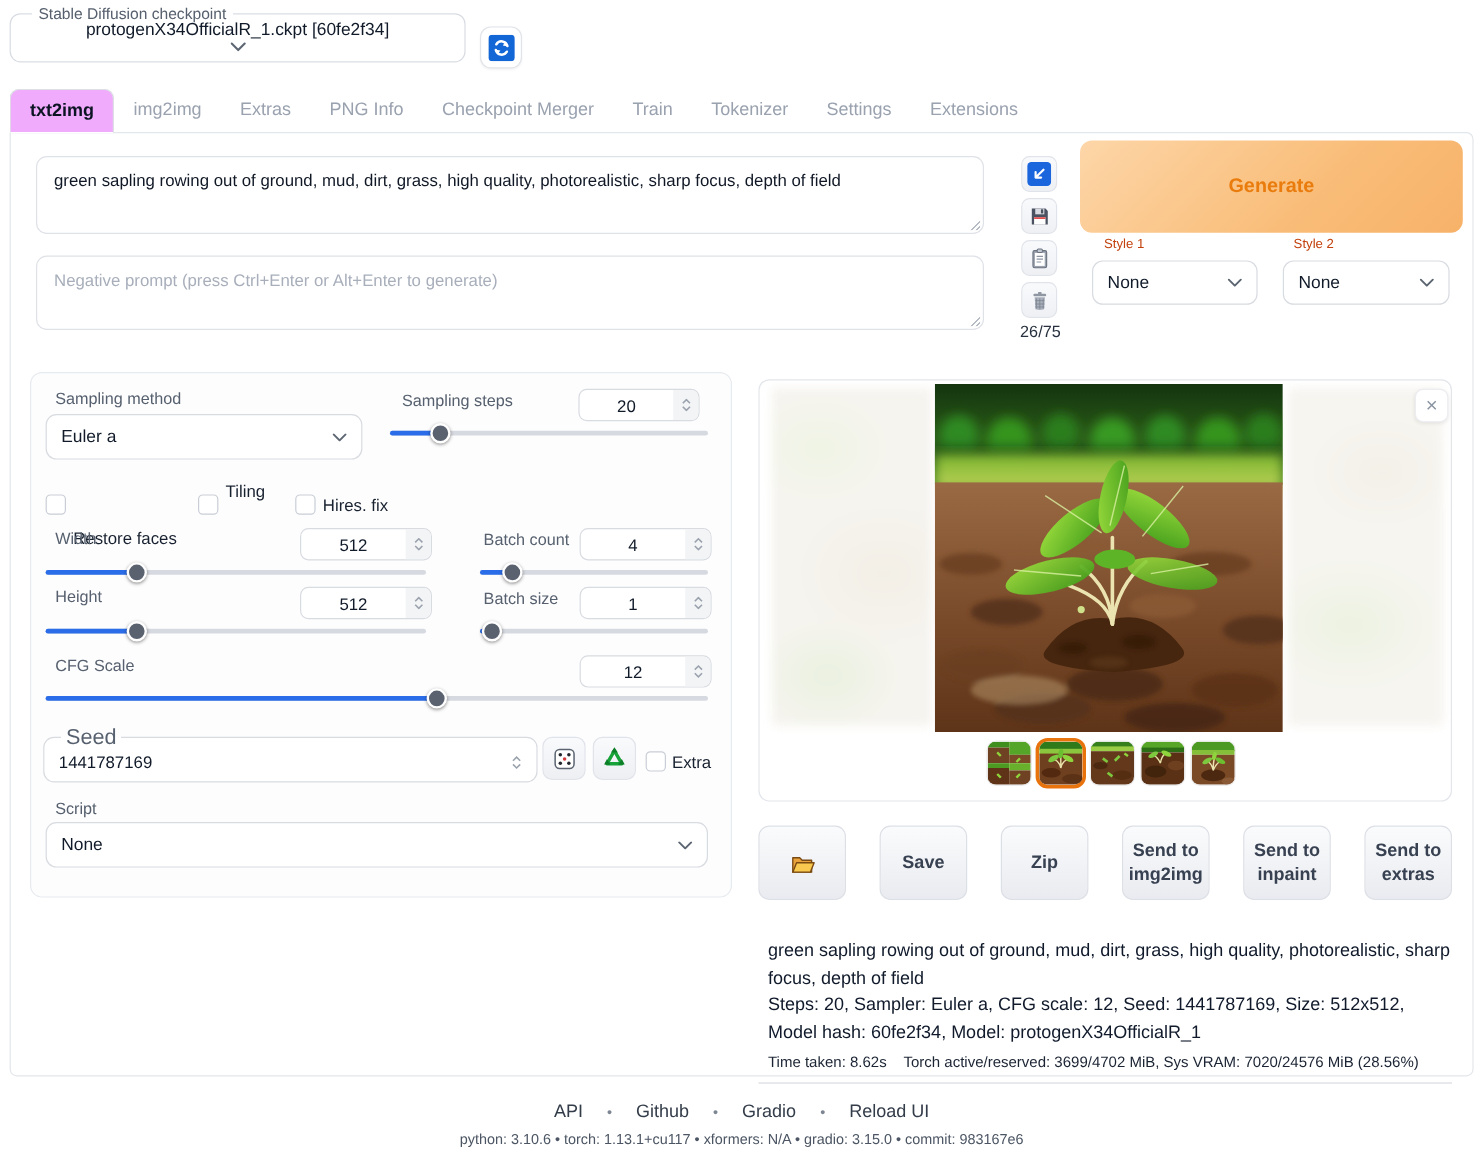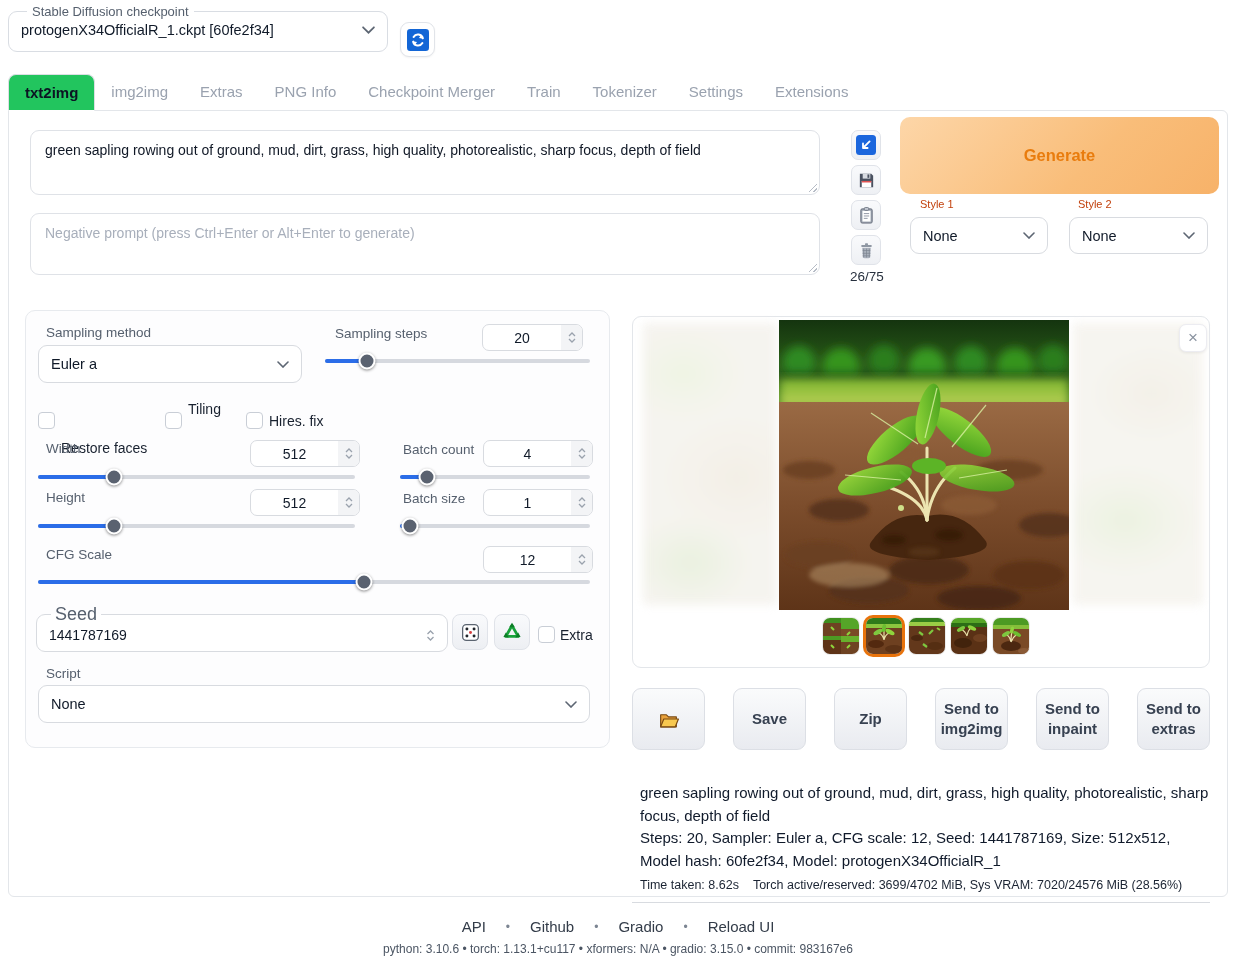--- a/index.html
+++ b/index.html
@@ -4,30 +4,30 @@
 <style>
   * { margin:0; padding:0; box-sizing:border-box; }
   html,body { background:#fff; }
   .app { position:relative; width:1236px; height:966px; background:#fff;
          font-family:"Liberation Sans", sans-serif; color:#18212f; overflow:hidden; }
 
   
   .ckpt-fieldset { position:absolute; left:8px; top:4px; width:380px; height:48px;
       border:1px solid #d9dde3; border-radius:9px; background:#fff; padding:0 12px; }
   .ckpt-fieldset legend { font-size:13px; color:#56606e; padding:0 5px; margin-left:6px; }
-  .ckpt-row { display:flex; align-items:center; height:26px; margin-top:-2px; cursor:pointer; }
+  .ckpt-row { display:flex; align-items:center; height:26px; margin-top:-2px; cursor:pointer;flex-direction:column; }
   .ckpt-value { flex:1; font-size:14.5px; color:#101a29; white-space:nowrap; overflow:hidden; }
   .refresh-btn { position:absolute; left:400px; top:22px; width:35px; height:35px;
       background:#fff; border:1px solid #e1e4e9; border-radius:9px;
       box-shadow:0 1px 2px rgba(0,0,0,.05); display:flex; align-items:center; justify-content:center; cursor:pointer; }
 
   
   .tabbar { position:absolute; left:8px; top:74px; width:1220px; height:37px; display:flex; z-index:3; }
   .tab { padding:0 16px; line-height:36px; font-size:15px; color:#9aa2af; cursor:pointer; white-space:nowrap; }
-  .tab.active { background:#22c55e; color:#0c1423; font-weight:bold;
+  .tab.active { background:#f0abfc; color:#0c1423; font-weight:bold;
       border:1px solid #dcdfe4; border-bottom:1px solid #fff; border-radius:8px 8px 0 0; }
 
   .main-panel { position:absolute; left:8px; top:110px; width:1220px; height:787px;
       background:#fff; border:1px solid #e3e6ea; border-radius:0 6px 6px 6px; z-index:1; }
 
   
   .prompt-box { position:absolute; border:1px solid #dfe2e7; border-radius:9px; background:#fff;
       font-size:14px; color:#101826; padding:9px 14px; resize:none; outline:none; z-index:2;
       font-family:"Liberation Sans", sans-serif; line-height:1.45; }
   .prompt-box::placeholder { color:#a8afbb; }

